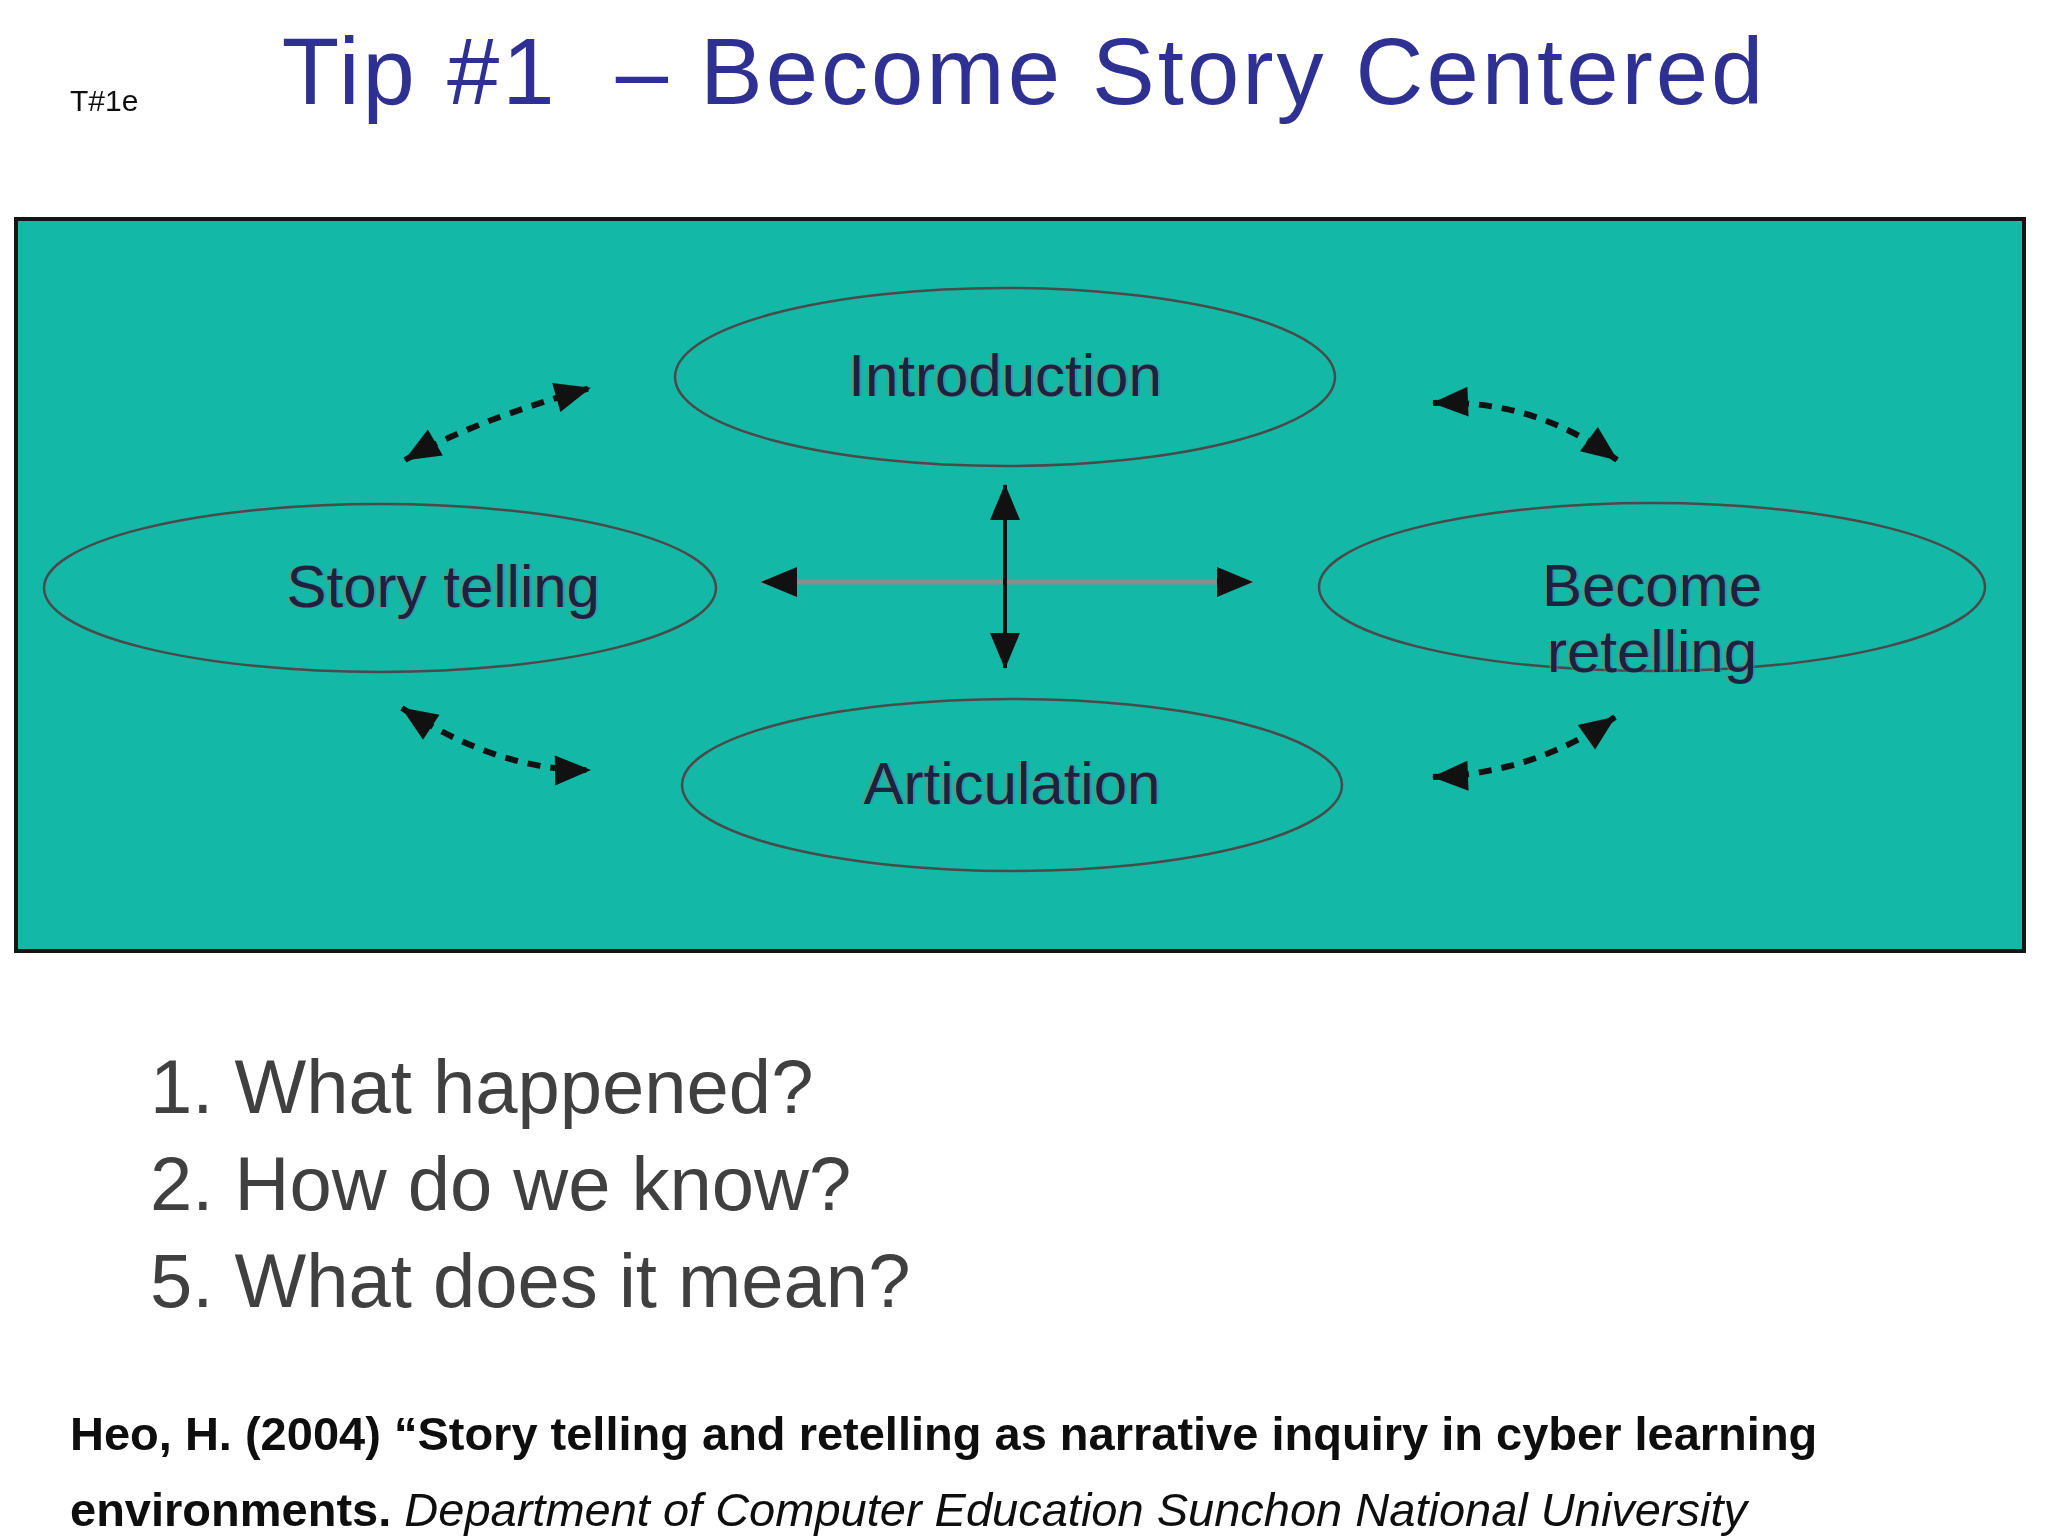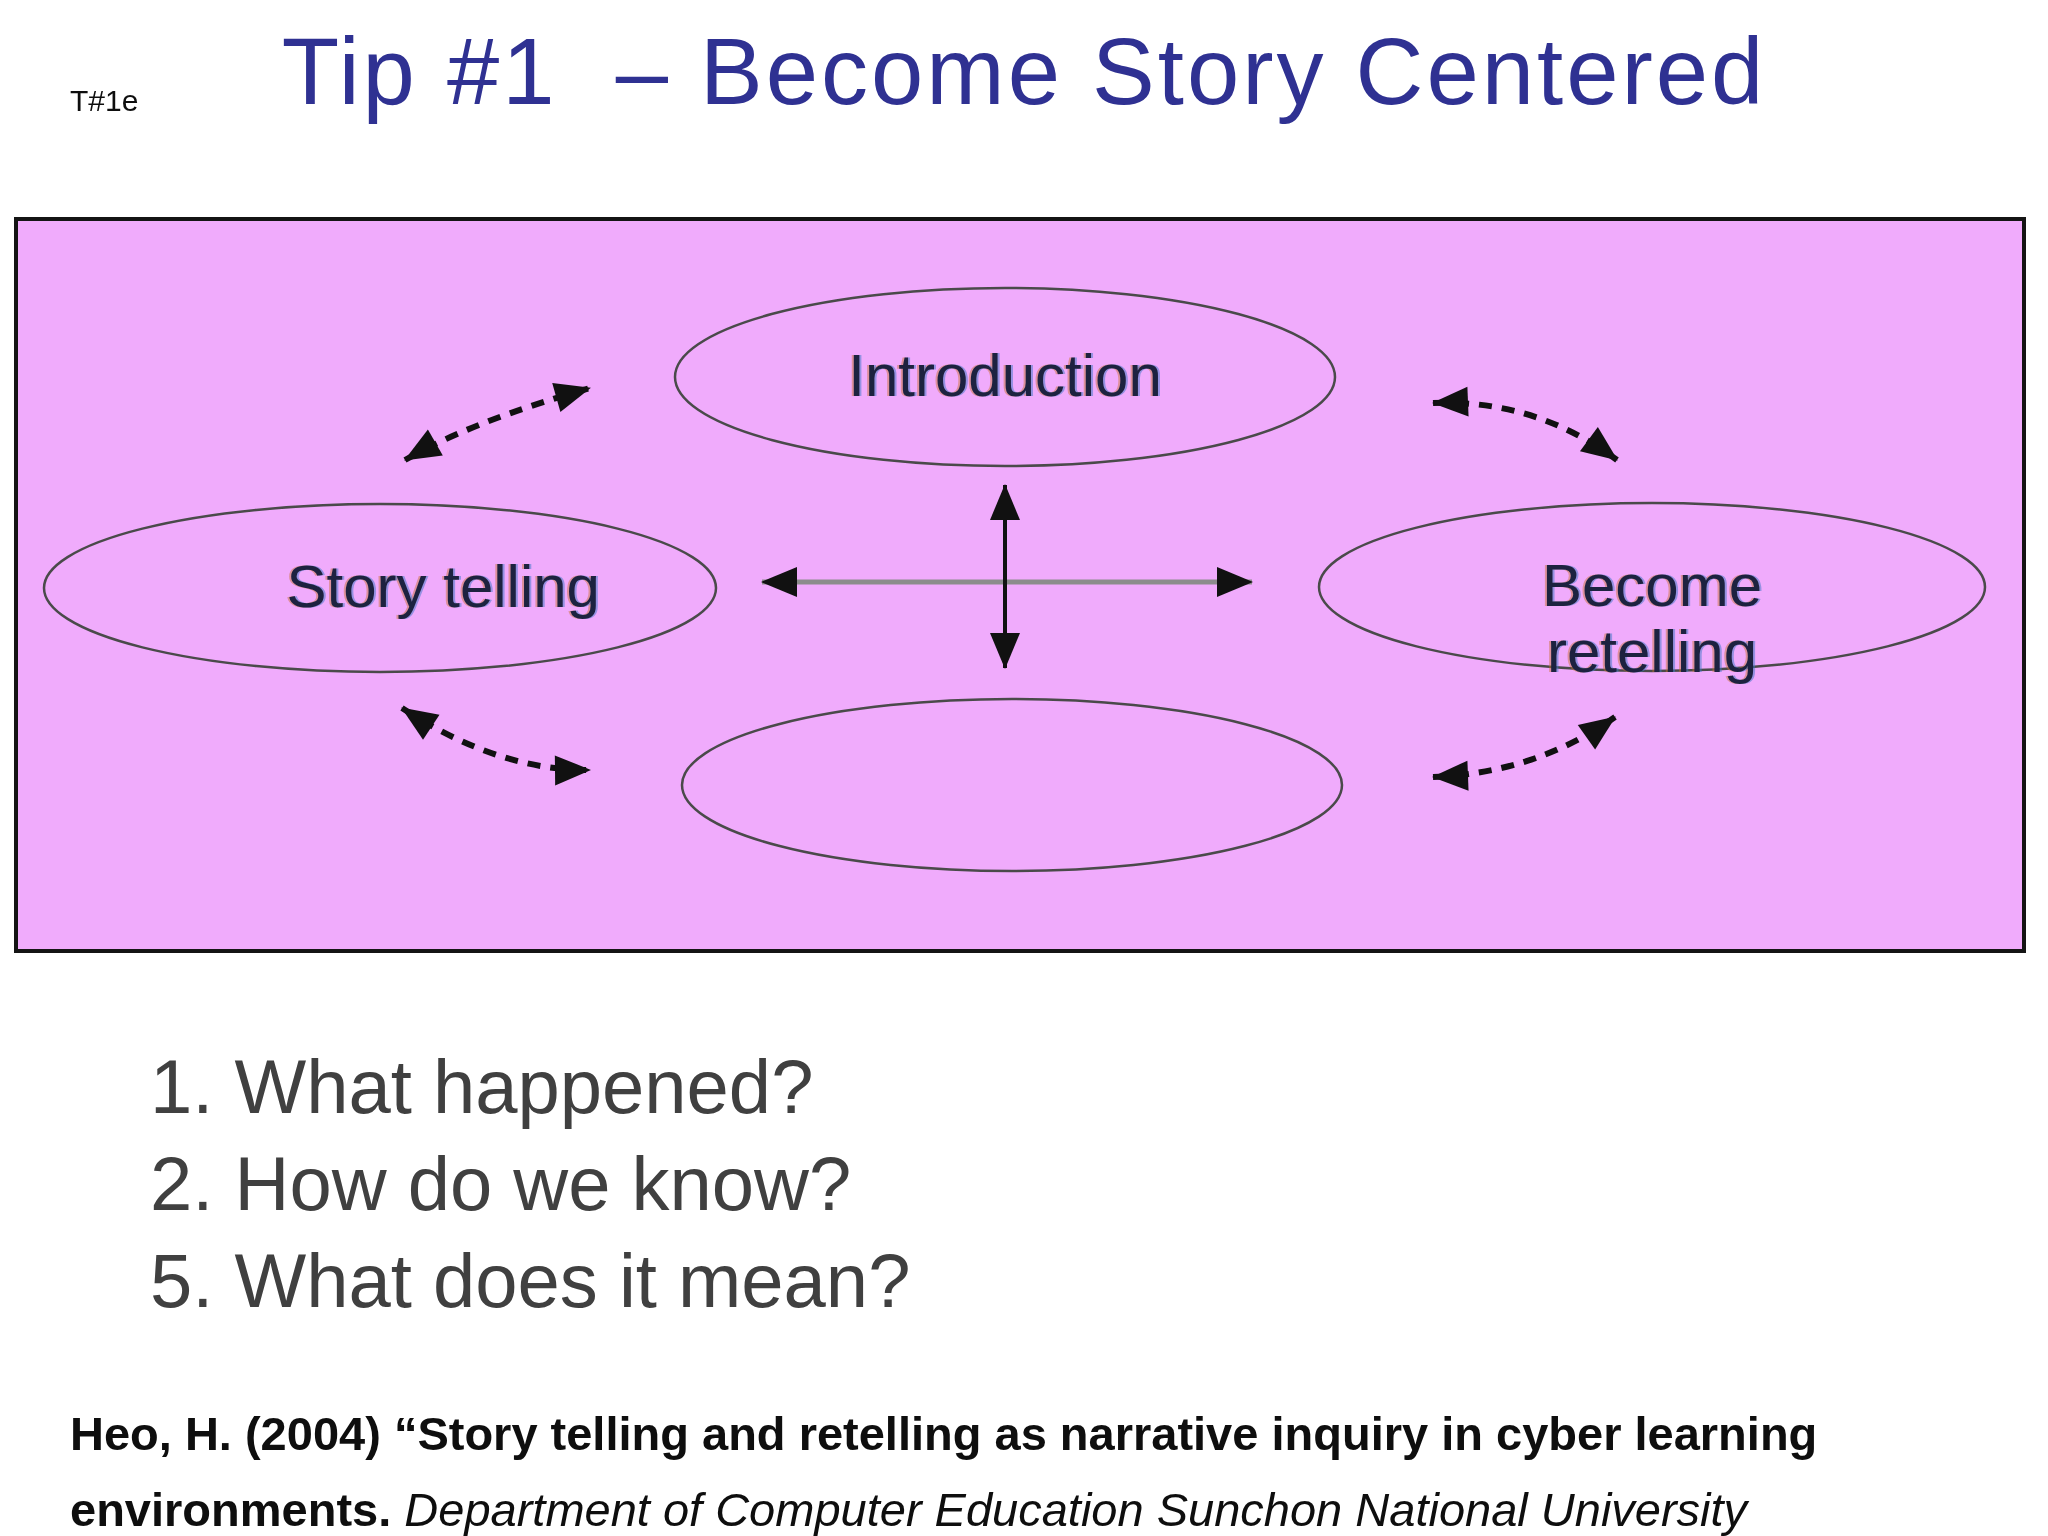--- a/index.html
+++ b/index.html
@@ -37,21 +37,21 @@
     color: #2f3192;
     white-space: pre;
   }
   .diagram-box {
     position: absolute;
     left: 14px;
     top: 217px;
     width: 2004px;
     height: 728px;
     border: 4px solid #141414;
-    background: #f0abfc;
+    background: #14b8a6;
   }
   .diagram-box svg {
     position: absolute;
     left: 0;
     top: 0;
   }
   .node-label {
     position: absolute;
     width: 440px;
     text-align: center;
@@ -116,20 +116,21 @@
 
       <path d="M387,239 Q455,200 572,167" fill="none" stroke="#111111" stroke-width="6" stroke-dasharray="13 10" marker-start="url(#ah)" marker-end="url(#ah)"></path>
       <path d="M1415,182 Q1517,178 1599,239" fill="none" stroke="#111111" stroke-width="6" stroke-dasharray="13 10" marker-start="url(#ah)" marker-end="url(#ah)"></path>
       <path d="M384,487 Q480,550 572,549" fill="none" stroke="#111111" stroke-width="6" stroke-dasharray="13 10" marker-start="url(#ah)" marker-end="url(#ah)"></path>
       <path d="M1415,556 Q1518,552 1597,496" fill="none" stroke="#111111" stroke-width="6" stroke-dasharray="13 10" marker-start="url(#ah)" marker-end="url(#ah)"></path>
     </svg>
 
     <div class="node-label label-introduction">Introduction</div>
     <div class="node-label label-story-telling">Story telling</div>
     <div class="node-label label-story-retelling">Become retelling</div>
+    <div class="node-label label-articulation">Articulation</div>
   </div>
 
   <div class="questions">
     <div class="q-line">1. What happened?</div>
     <div class="q-line">2. How do we know?</div>
     <div class="q-line">5. What does it mean?</div>
   </div>
 
   <p class="citation">
     <strong>Heo, H. (2004) “Story telling and retelling as narrative inquiry in cyber learning environments.</strong>

